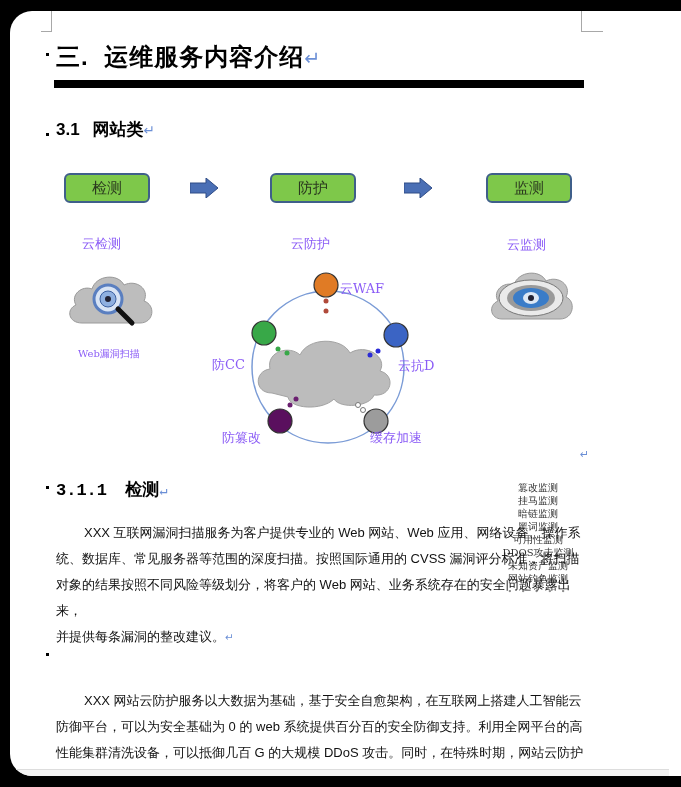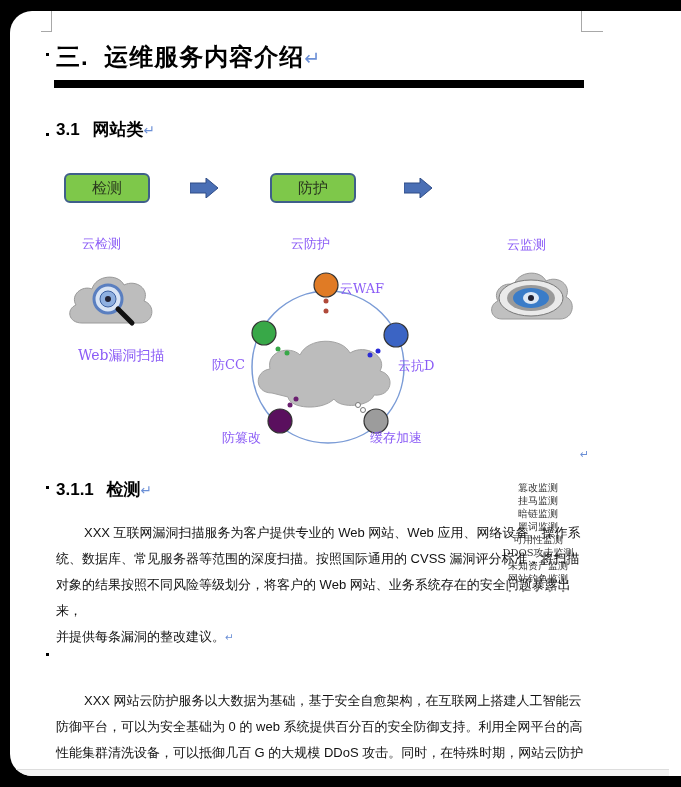--- a/index.html
+++ b/index.html
@@ -9,21 +9,21 @@
           border-radius:22px; overflow:hidden;padding-left:45px; }
   .corner { position:absolute; border-color:#a8a8a8; border-style:solid; }
   .corner.tl { left:31px; top:0; width:10px; height:20px; border-width:0 1px 1px 0; }
   .corner.tr { left:571px; top:0; width:21px; height:20px; border-width:0 0 1px 1px; }
   .abs { position:absolute; }
   .mark { position:absolute; width:3px; height:3px; background:#000; }
   .ret { color:#6b8fd6; font-weight:normal; font-size:0.8em; }
   .h1 { left:46px; top:30px; font-size:24px; font-weight:bold; color:#000; letter-spacing:1px; }
   .rule { left:44px; top:69px; width:530px; height:8px; background:#000; }
   .h2 { left:46px; top:107px; font-size:17px; font-weight:bold; }
-  .h3 { left:46px; font-size:17px; font-weight:bold; }
+  .h3 { left:46px; font-size:17px; font-weight:bold;font-family:Liberation Mono, monospace; }
   .gbox { position:absolute; width:86px; height:30px; background:#7ec84a; border:2px solid #3f5f8a;
           border-radius:6px; box-sizing:border-box; display:flex; align-items:center; justify-content:center;
           font-family:"DejaVu Serif",serif; font-size:15px; color:#2b3a1f; }
   .arrow { position:absolute; width:28px; height:20px; }
   .serif { font-family:"DejaVu Serif","Liberation Serif",serif; color:#8b5cf6; }
   .cap { font-size:13px; }
   .mon { position:absolute; left:478px; top:320px; width:100px; text-align:center; font-size:10px;
          line-height:13px; color:#333; font-family:"DejaVu Serif",serif; }
   .para { position:absolute; left:46px; width:530px; font-size:13px; line-height:26px; color:#111;
           font-family:"Liberation Sans","DejaVu Sans",sans-serif; }
@@ -47,40 +47,41 @@
   <div class="mark" style="left:36px;top:122px;"></div>
   <div class="abs h2">
     <span>3.1</span>
     <span style="margin-left:8px">网站类</span><span class="ret">↵</span>
   </div>
 
   <div class="abs" style="left:0;top:150px;width:659px;height:300px;">
 
     <div class="gbox" style="left:54px;top:12px;">检测</div>
     <div class="gbox" style="left:260px;top:12px;">防护</div>
+    <div class="gbox" style="left:476px;top:12px;">监测</div>
 
     <svg class="arrow" style="left:180px;top:17px;" viewBox="0 0 28 20">
       <polygon points="0,5 16,5 16,0 28,10 16,20 16,15 0,15" fill="#4a6fb5" stroke="#2f4c86" stroke-width="1"></polygon>
     </svg>
     <svg class="arrow" style="left:394px;top:17px;" viewBox="0 0 28 20">
       <polygon points="0,5 16,5 16,0 28,10 16,20 16,15 0,15" fill="#4a6fb5" stroke="#2f4c86" stroke-width="1"></polygon>
     </svg>
 
     <div class="abs serif cap" style="left:72px;top:74px;">云检测</div>
     <div class="abs serif cap" style="left:281px;top:74px;">云防护</div>
     <div class="abs serif cap" style="left:497px;top:75px;">云监测</div>
 
     <svg class="abs" style="left:52px;top:104px;" width="96" height="72" viewBox="0 0 96 72">
       <path d="M20,58 C6,58 4,44 14,40 C8,30 20,20 30,24 C34,10 56,8 62,20 C74,14 88,24 82,36 C94,40 92,58 78,58 Z" fill="#bdbdbd" stroke="#9a9a9a"></path>
       <circle cx="46" cy="34" r="14" fill="#d8e4f5" stroke="#5a7fc0" stroke-width="3"></circle>
       <circle cx="46" cy="34" r="8" fill="#8fb0e0" stroke="#3a5fa0" stroke-width="1"></circle>
       <circle cx="46" cy="34" r="3" fill="#223"></circle>
       <line x1="56" y1="44" x2="70" y2="58" stroke="#111" stroke-width="5" stroke-linecap="round"></line>
     </svg>
-    <div class="abs serif" style="left:68px;top:186px;font-size:14px;">Web漏洞扫描</div>
+    <div class="abs serif" style="left:68px;top:186px;font-size:10px;">Web漏洞扫描</div>
 
     <svg class="abs" style="left:200px;top:110px;" width="240" height="190" viewBox="0 0 240 190">
       <circle cx="118" cy="96" r="76" fill="none" stroke="#7a9bd6" stroke-width="1.5"></circle>
       <path d="M62,122 C44,122 44,100 60,98 C56,80 80,74 90,84 C98,66 132,66 140,82 C156,72 178,86 170,100 C186,104 182,126 164,124 C160,136 130,138 124,128 C112,140 80,138 78,126 Z" fill="#bcbcbc" stroke="#a3a3a3"></path>
       <circle cx="116" cy="30" r="2.5" fill="#b04a3a"></circle>
         <circle cx="116" cy="40" r="2.5" fill="#b04a3a"></circle>
       <circle cx="68" cy="78" r="2.5" fill="#38a848"></circle>
         <circle cx="77" cy="82" r="2.5" fill="#38a848"></circle>
       <circle cx="160" cy="84" r="2.5" fill="#2b2bd6"></circle>
         <circle cx="168" cy="80" r="2.5" fill="#2b2bd6"></circle>

